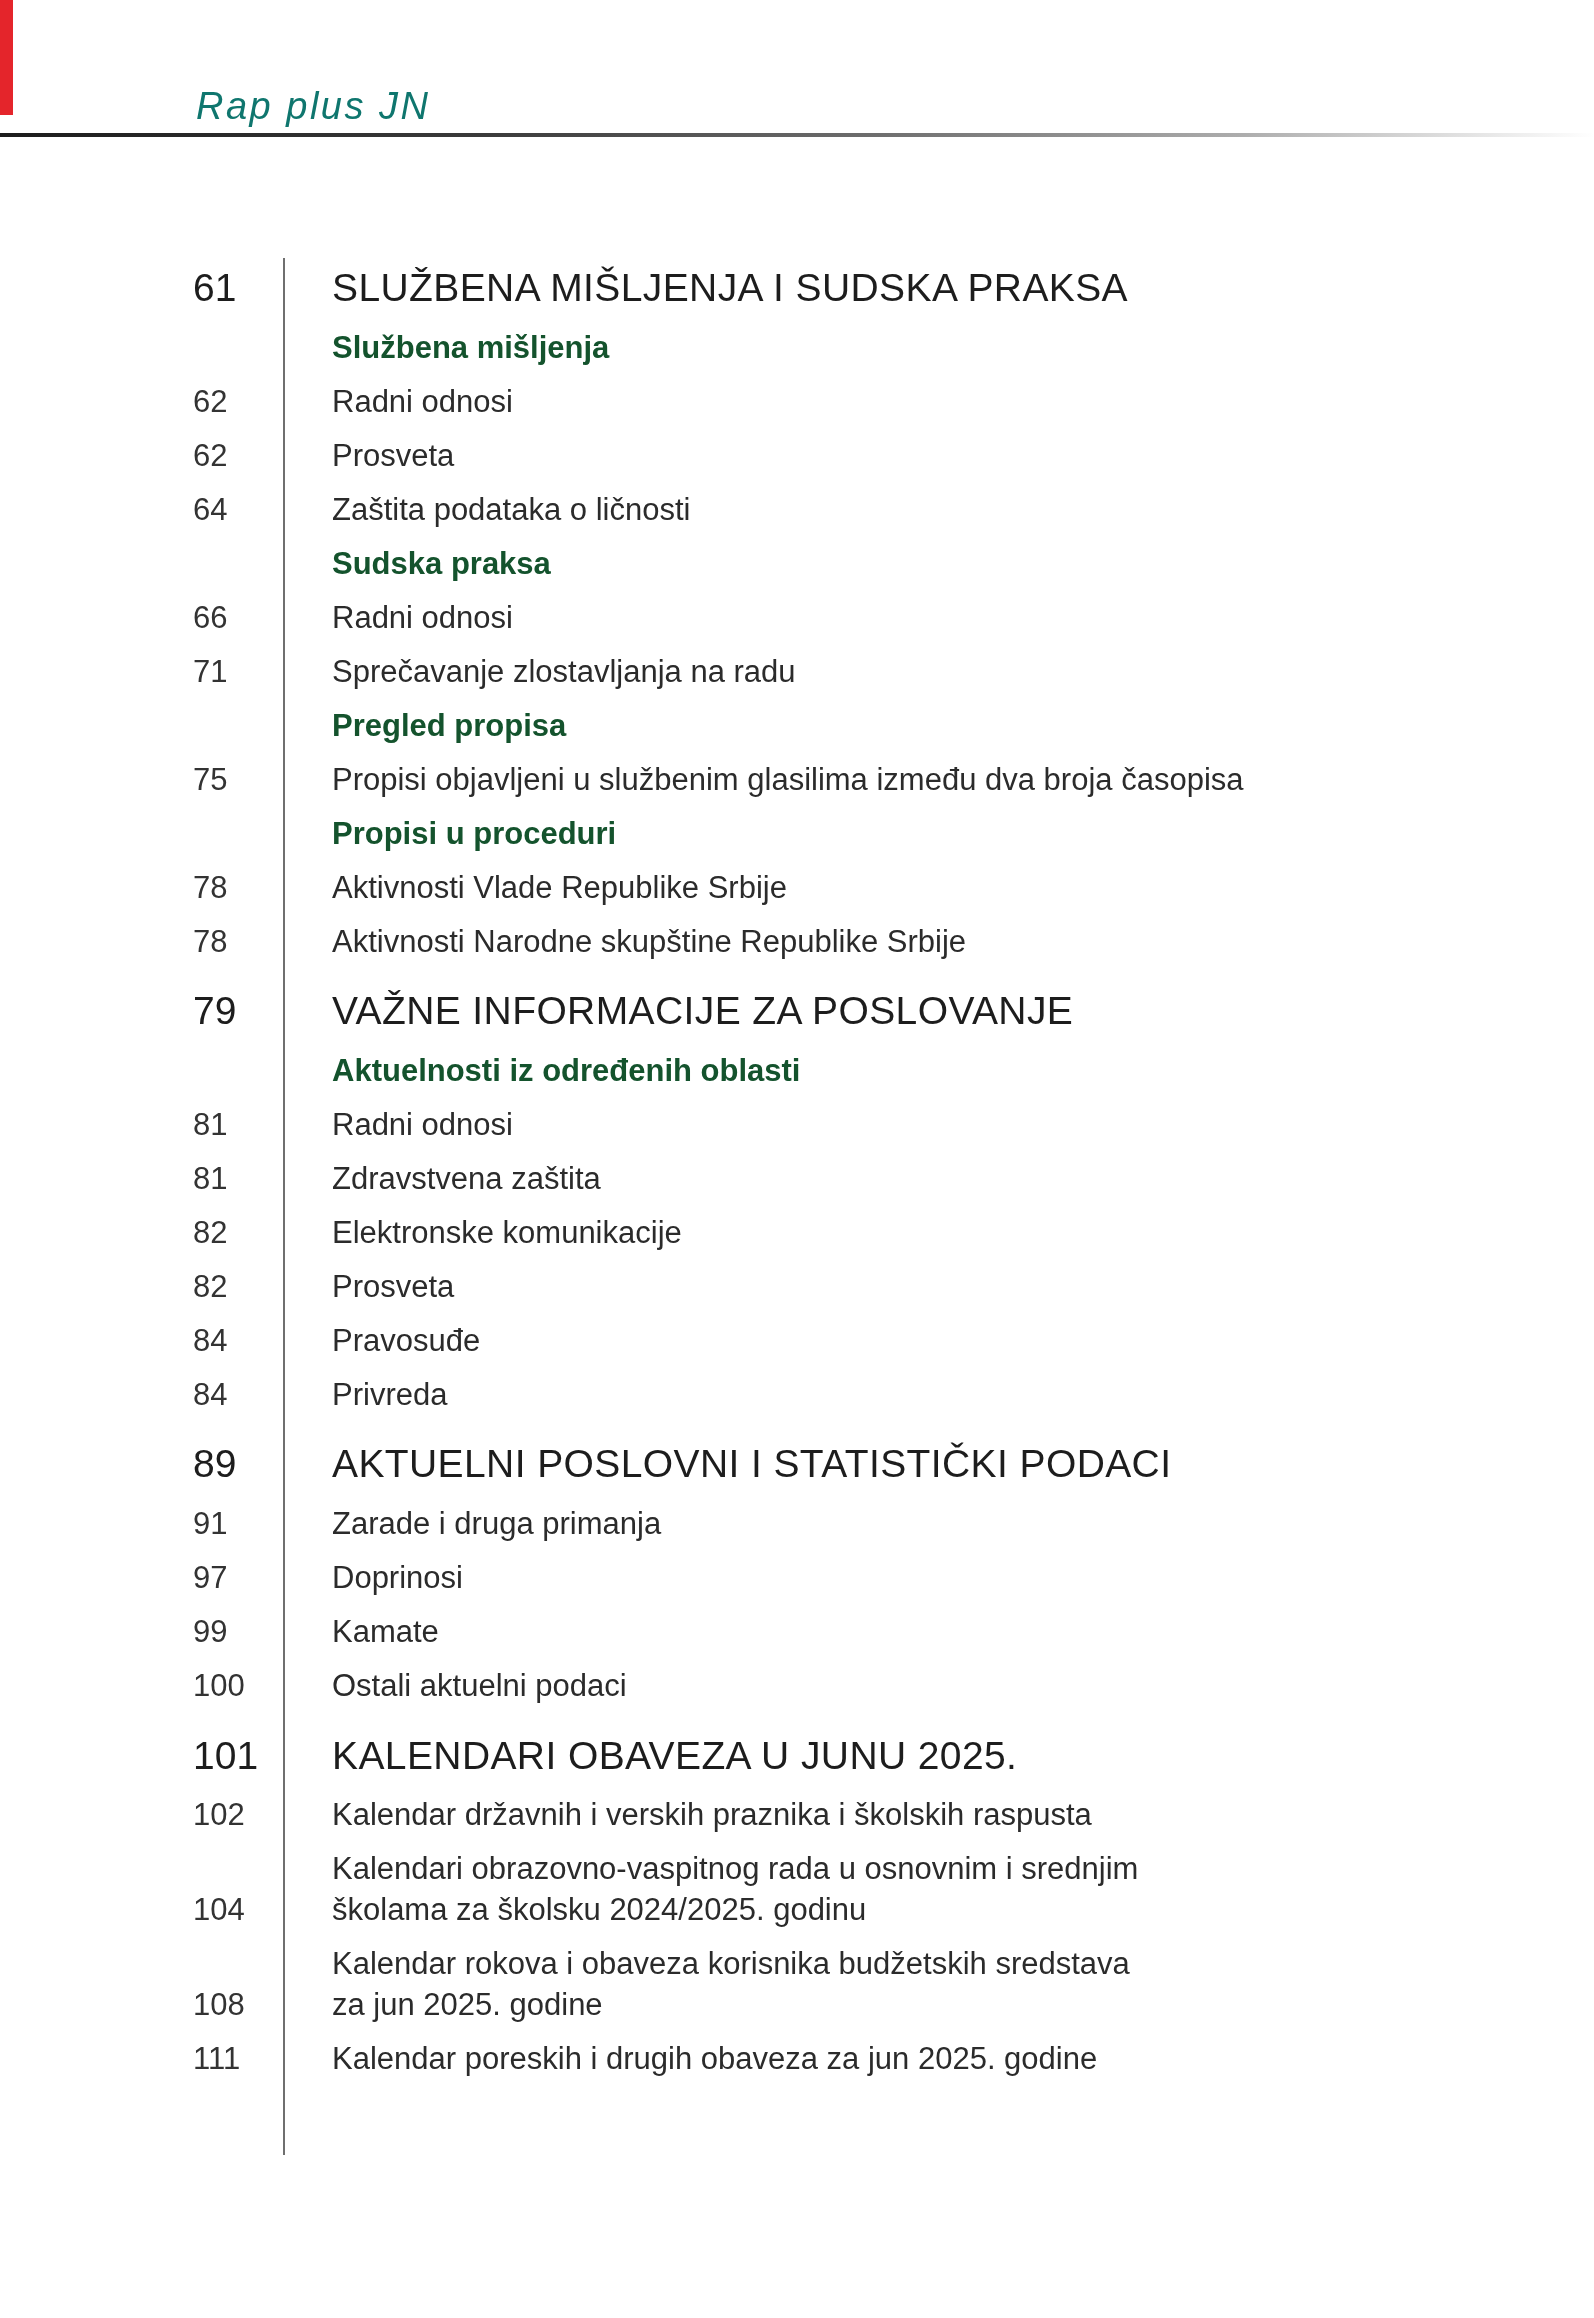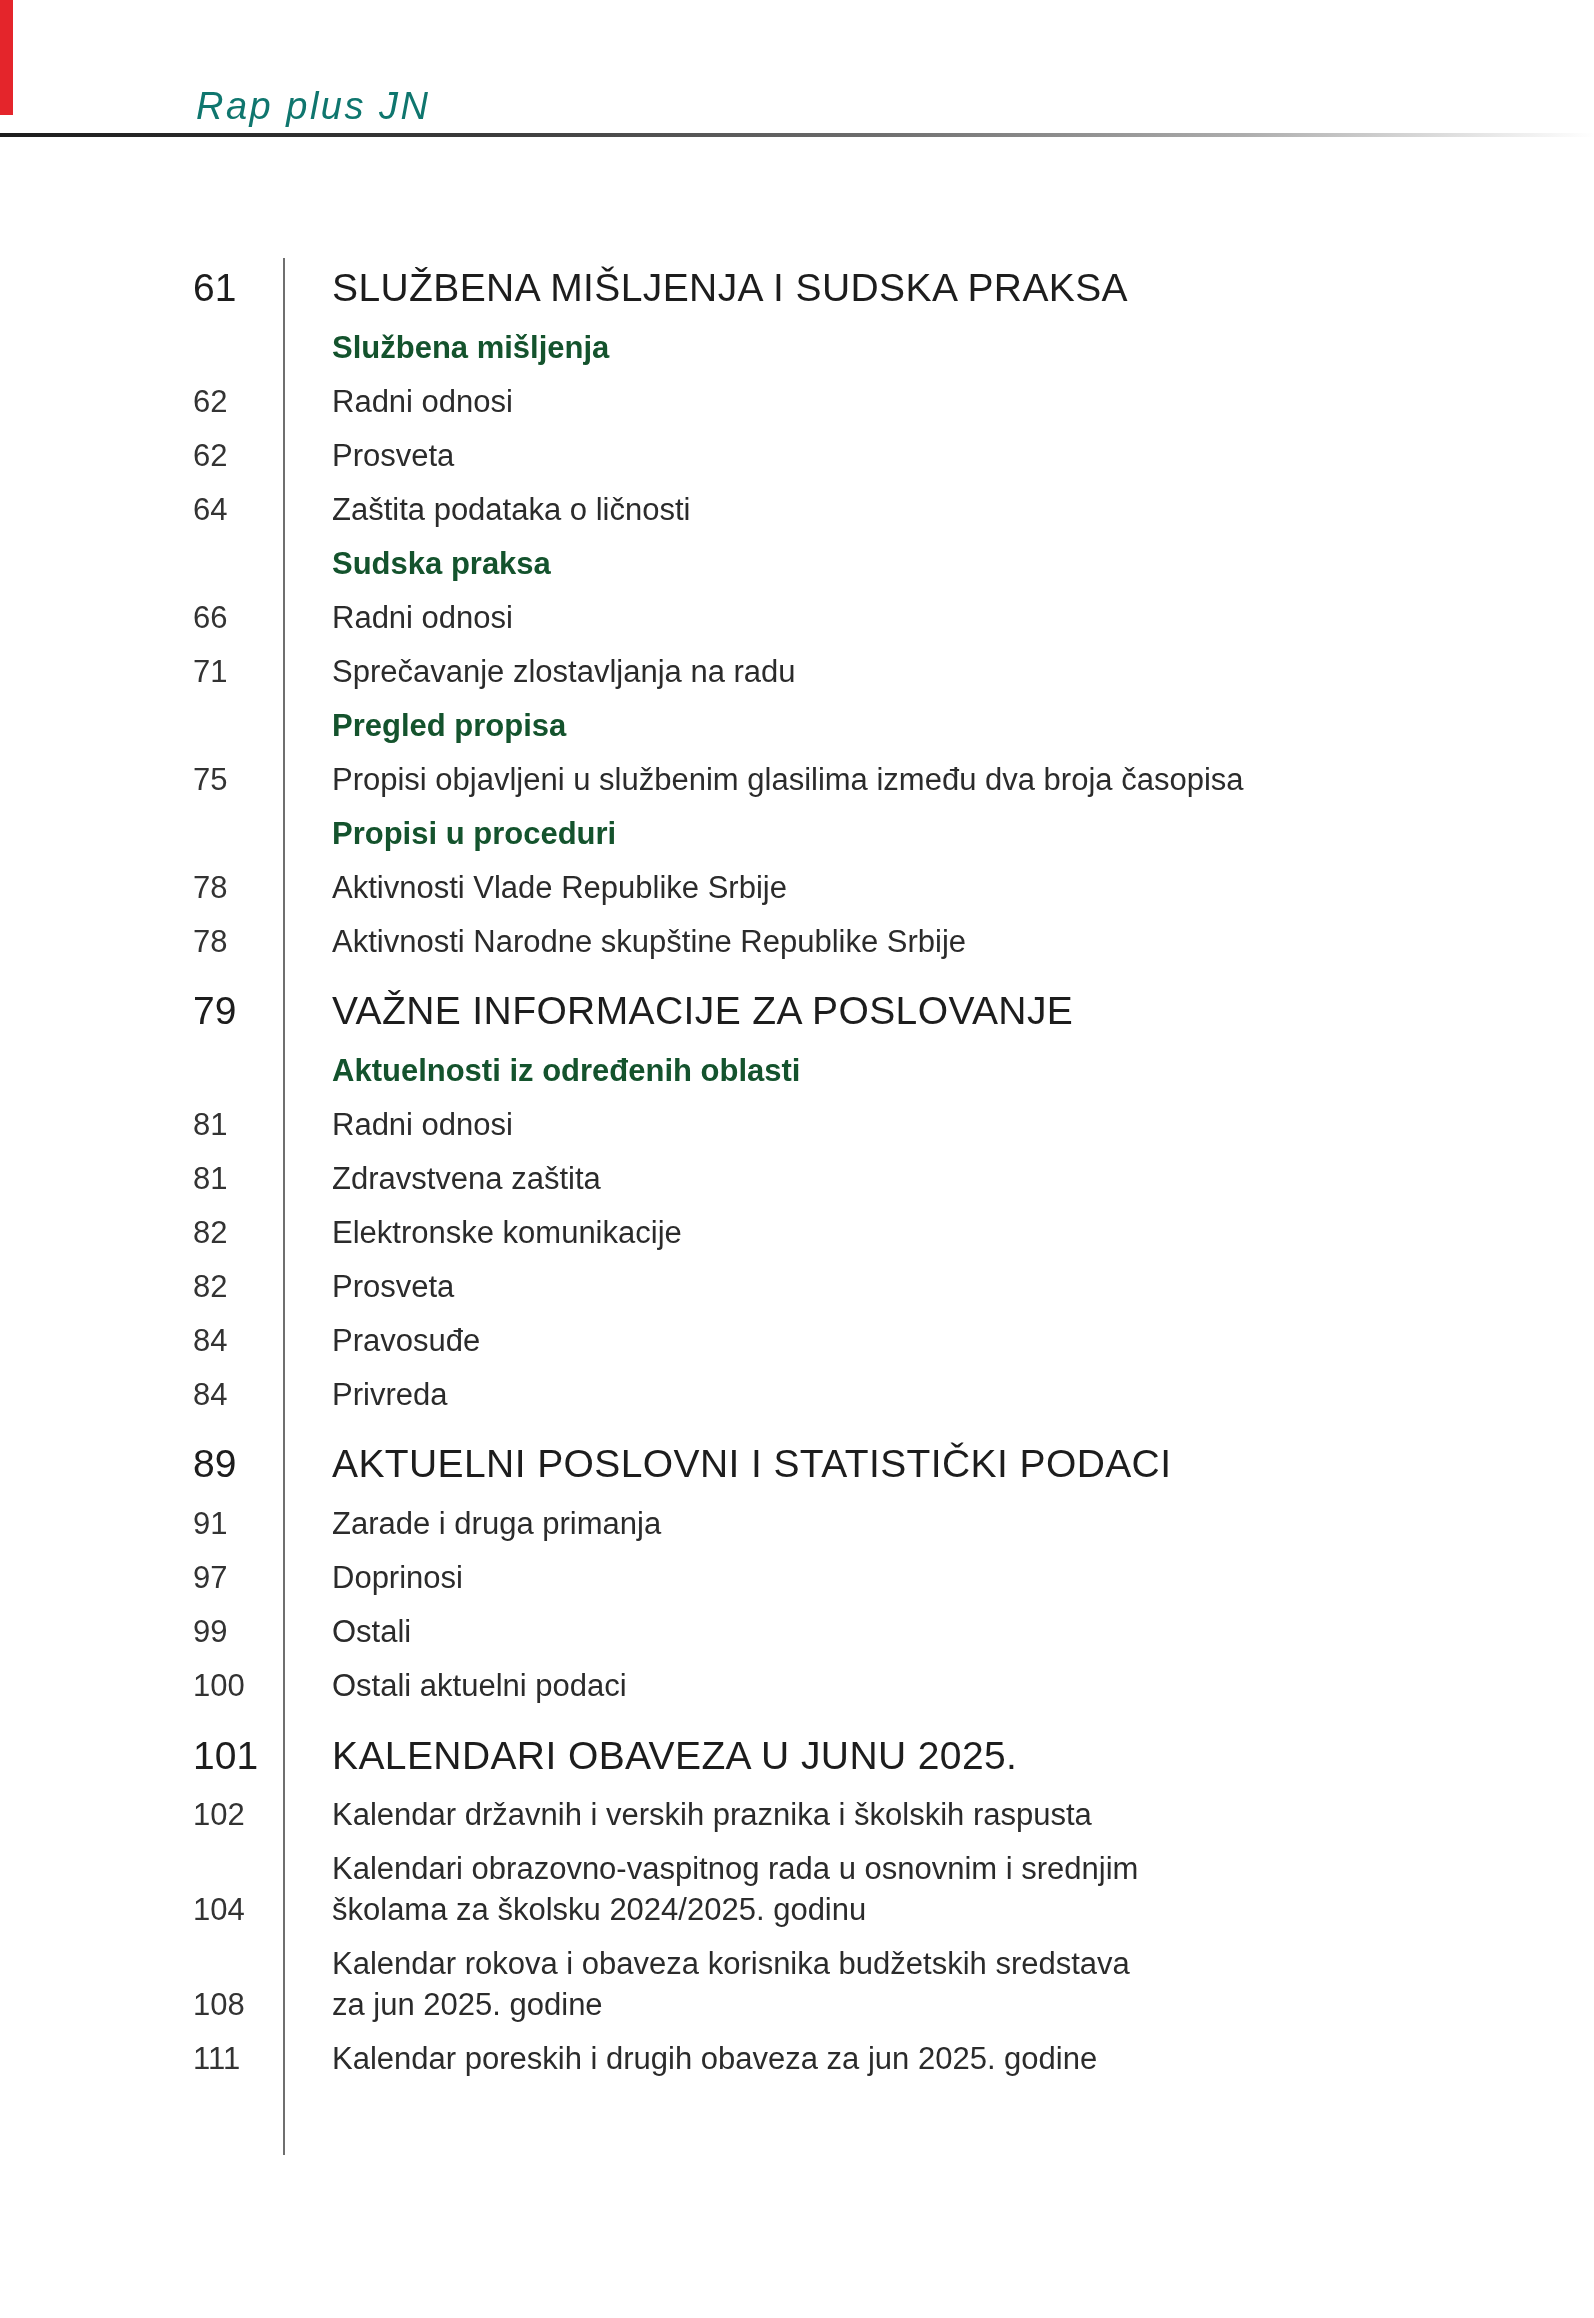--- a/index.html
+++ b/index.html
@@ -141,21 +141,21 @@
     <div class="row entry">
     <span class="num">91</span>
     <span class="label">Zarade i druga primanja</span>
   </div>
     <div class="row entry">
     <span class="num">97</span>
     <span class="label">Doprinosi</span>
   </div>
     <div class="row entry">
     <span class="num">99</span>
-    <span class="label">Ostali</span>
+    <span class="label">Kamate</span>
   </div>
     <div class="row entry">
     <span class="num">100</span>
     <span class="label">Ostali aktuelni podaci</span>
   </div>
     <div class="row head">
     <span class="num">101</span>
     <span class="label">KALENDARI OBAVEZA U JUNU 2025.</span>
   </div>
     <div class="row entry">

